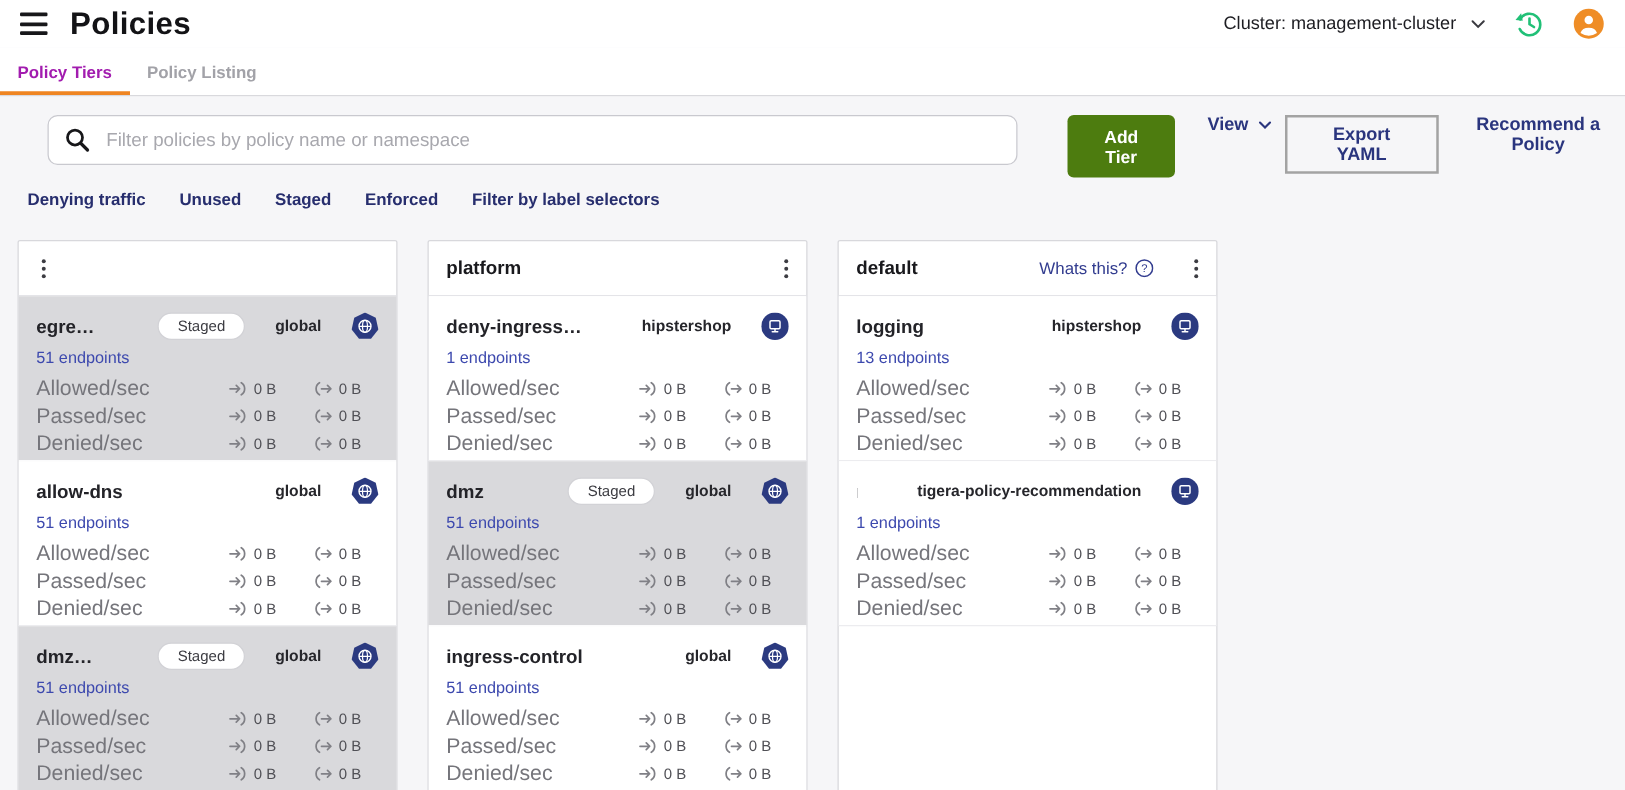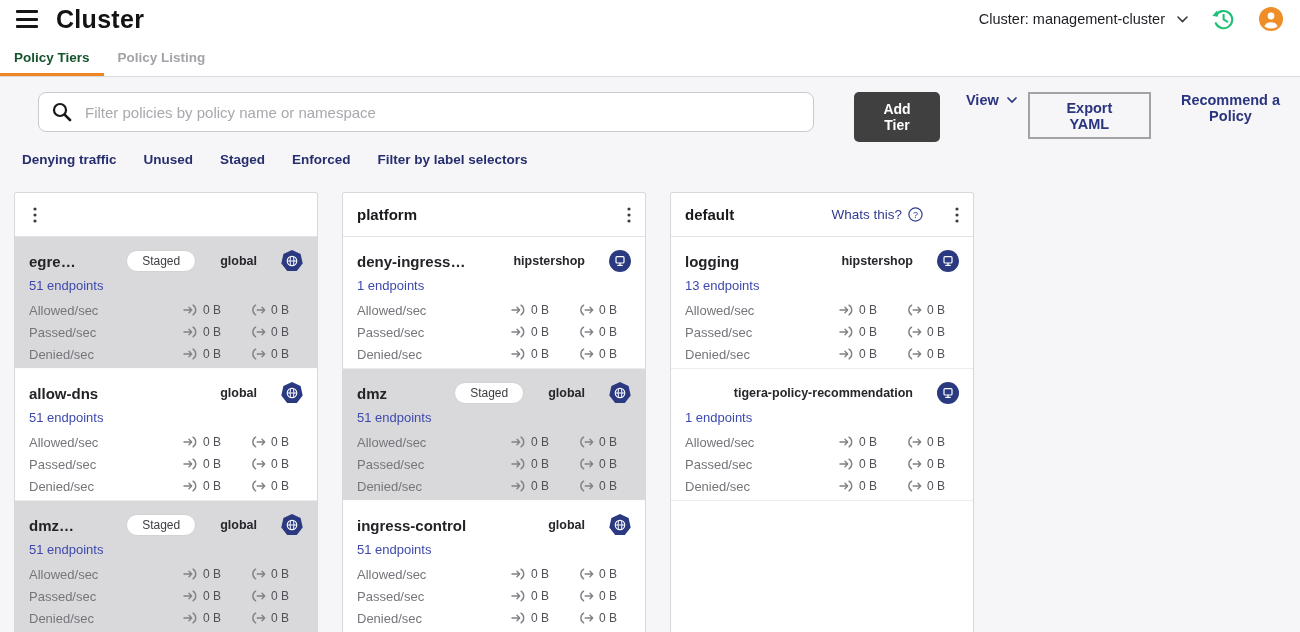--- a/index.html
+++ b/index.html
@@ -21,31 +21,31 @@
   .topbar-right { margin-left:auto; display:flex; align-items:center; gap:22px; }
   .cluster-select { display:flex; align-items:center; gap:12px; font-size:14.5px; color:#1d1d22; cursor:pointer; }
   .icon-btn { background:none; border:none; padding:0; cursor:pointer; display:flex; align-items:center; }
   
   .tabbar {
     height:39px; background:#fff; border-bottom:1px solid #d9d9dd;
     display:flex; align-items:stretch;
   }
   .tab { position:relative; padding:0 14px; display:flex; align-items:center;
     font-size:13.5px; font-weight:700; color:#a2a2a8; cursor:pointer; }
-  .tab.active { color:#14532d; }
+  .tab.active { color:#a21caf; }
   .tab.active::after { content:""; position:absolute; left:0; right:0; bottom:0; height:3px; background:#ef8522; }
   
   main { padding:15px 0 0 14px; }
   .toolbar { display:flex; align-items:flex-start; height:47px;padding-left:24px; }
   .searchbox { width:813px; height:40px; background:#fff; border:1px solid #c9c9cf; border-radius:8px;
     display:flex; align-items:center; padding:0 12px; gap:10px; }
   .searchbox input { flex:1; border:none; outline:none; font-size:15px; background:transparent;
     font-family:"Liberation Sans", sans-serif; color:#33333a; }
   .searchbox input::placeholder { color:#a8a8ae; }
-  .btn-primary { margin-left:40px; background:#404040; color:#fff; border:none; border-radius:5px;
+  .btn-primary { margin-left:40px; background:#4d7c0f; color:#fff; border:none; border-radius:5px;
     padding:9px 16px; font-size:14px; font-weight:700; cursor:pointer; font-family:"Liberation Sans", sans-serif; }
   .view-menu { margin-left:26px; display:flex; align-items:center; gap:8px;
     color:#2a357e; font-size:14.5px; font-weight:700; cursor:pointer; }
   .export-highlight { margin-left:11px; border:2px solid #a3a3a3; padding:0 17px; height:47px;
     display:flex; align-items:center; }
   .ghost-btn { background:none; border:none; color:#2a357e; font-size:14.5px; font-weight:700;
     cursor:pointer; font-family:"Liberation Sans", sans-serif; padding:0; }
   .recommend { margin-left:10px; }
   
   .filters { margin-top:13px; height:18px; display:flex; gap:27px; padding-left:8px; }
@@ -68,36 +68,36 @@
   .policy-name { flex:0 1 auto; min-width:0; font-size:15px; font-weight:700; color:#232328;
     white-space:nowrap; overflow:hidden; text-overflow:ellipsis; }
   .pname-spacer { flex:1; }
   .staged-badge { border:1px solid #d2d2d6; background:#fff; border-radius:12px; padding:3px 15px;
     font-size:12px; color:#3c3c42; white-space:nowrap; }
   .policy-scope { font-size:12.5px; font-weight:700; color:#26262b; white-space:nowrap; }
   .scope-icon { display:flex; flex:0 0 auto; }
   .endpoints-link { display:inline-block; margin-top:4px; font-size:13px; color:#3d49ae; cursor:pointer; }
   .metrics { margin-top:5px; }
   .metric-row { display:flex; align-items:center; height:22px; }
-  .metric-label { flex:1; font-size:13px; color:#75757b; }
+  .metric-label { flex:1; font-size:17px; color:#75757b; }
   .mgroup { display:flex; align-items:center; gap:5px; }
   .mgroup.in { width:56px; }
   .mgroup.out { width:52px; margin-left:12px; }
   .mval { font-size:12px; color:#505056; white-space:nowrap; }
 </style>
 </head>
 <body>
 
 <header class="topbar">
   <div class="hamburger">
       <i></i>
       <i></i>
       <i></i>
     </div>
-  <h1 class="page-title">Cluster</h1>
+  <h1 class="page-title">Policies</h1>
   <div class="topbar-right">
     <div class="cluster-select">
       <span>Cluster: management-cluster</span>
       <span style="display:flex;">
         <svg width="11" height="7" viewBox="0 0 11 7">
             <path d="M1 1l4.5 4.5L10 1" fill="none" stroke="#3a3a40" stroke-width="1.6" stroke-linecap="round"></path>
           </svg>
       </span>
     </div>
     <button class="icon-btn">

